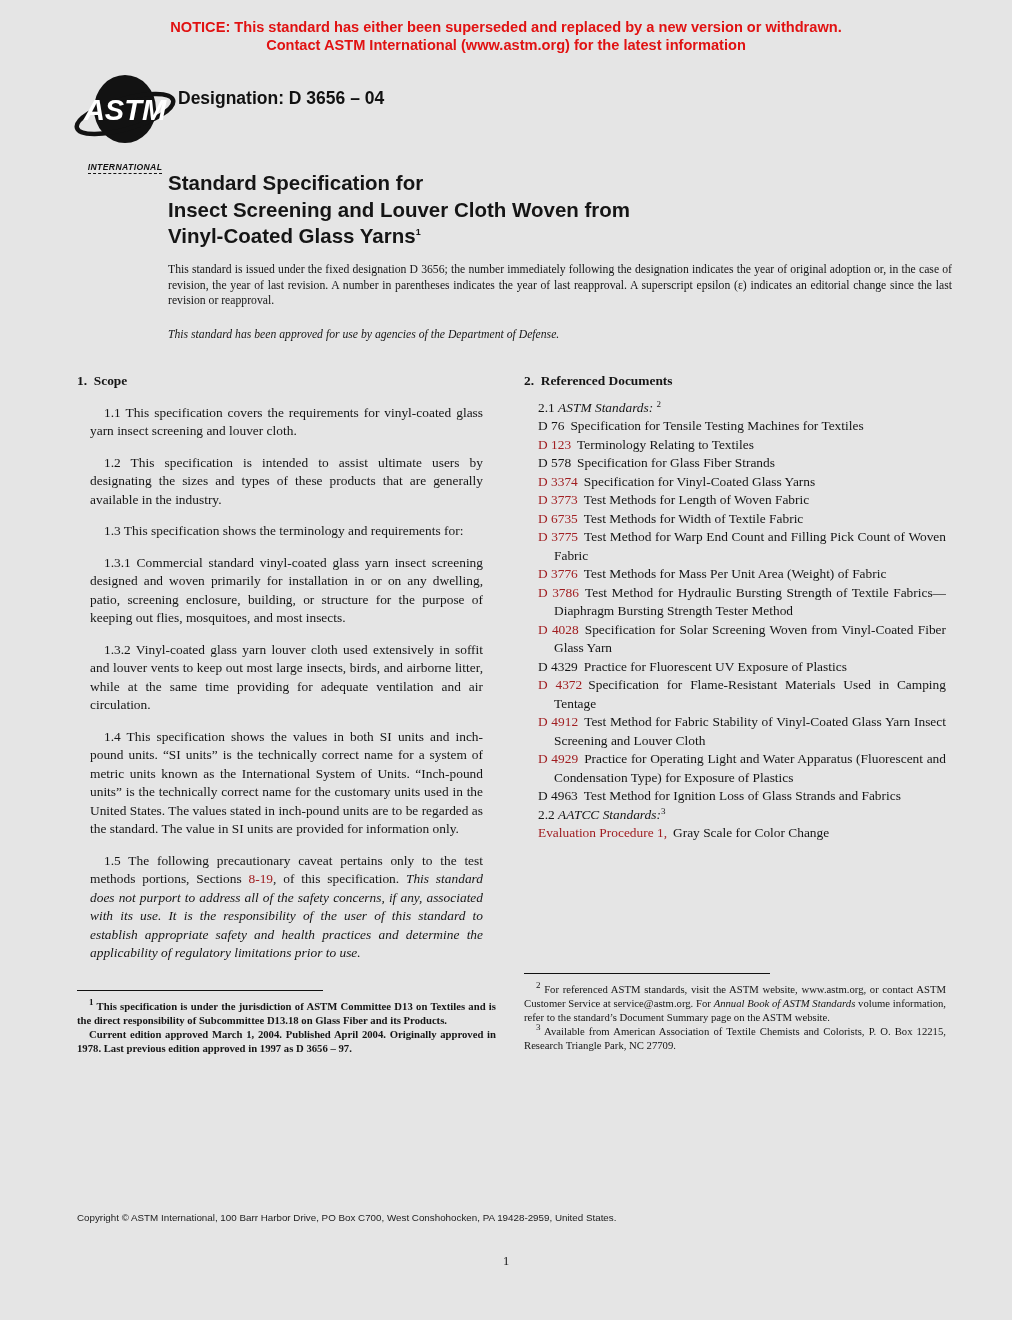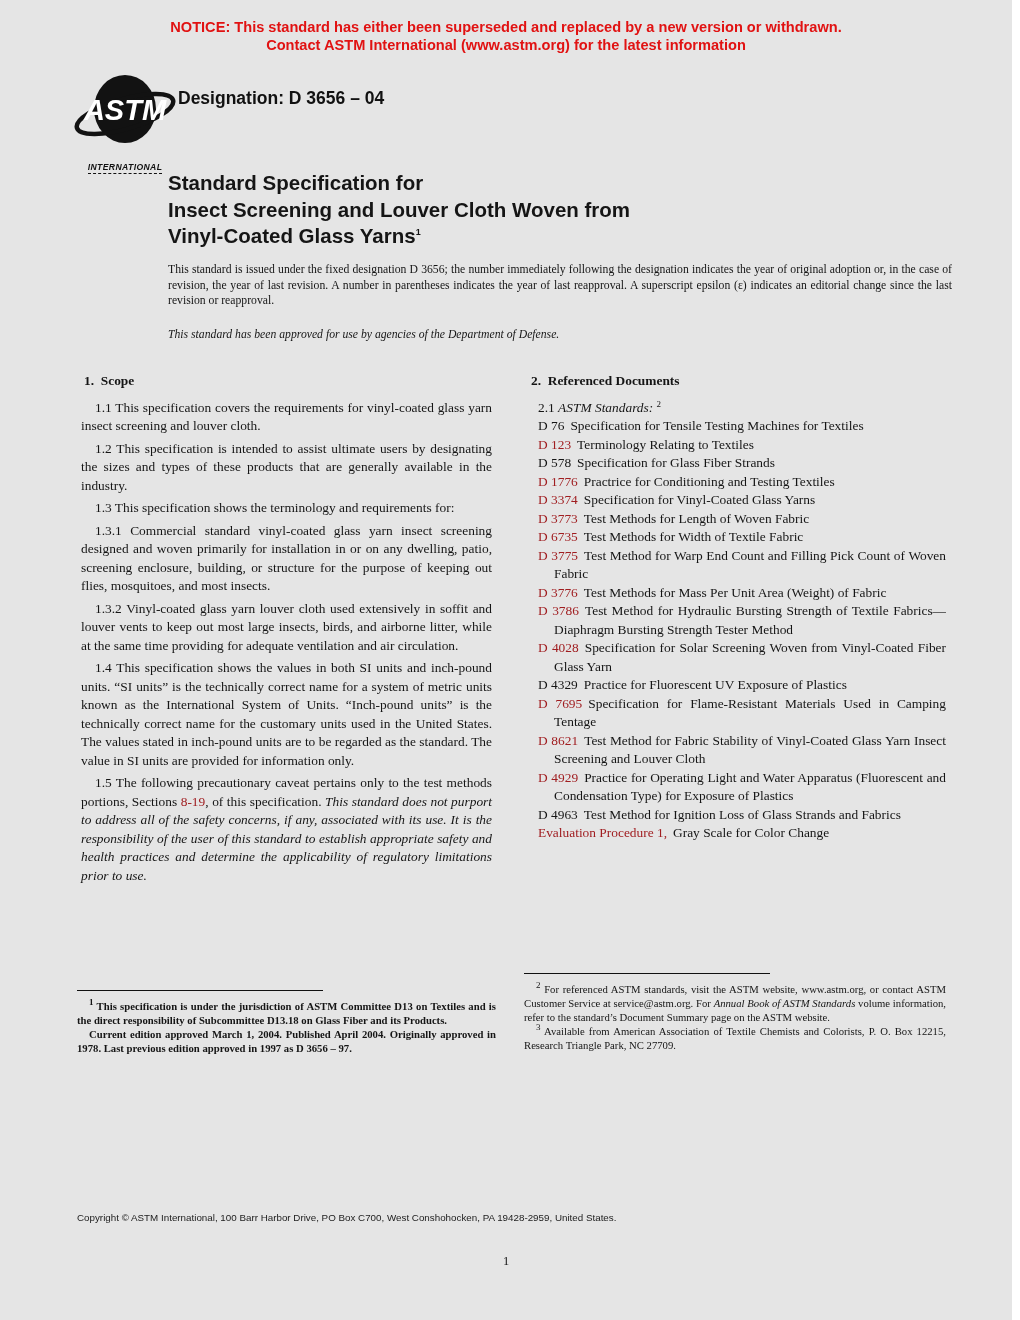--- a/index.html
+++ b/index.html
@@ -27,22 +27,22 @@
 
   .preamble{position:absolute;left:168px;top:262px;width:784px;
             font-size:11.7px;line-height:15.6px;text-align:justify;}
   .dod-note{position:absolute;left:168px;top:328px;width:784px;
             font-size:11.7px;font-style:italic;}
 
   
   .col{position:absolute;top:372px;font-size:13.4px;line-height:18.5px;text-align:justify;}
   .col-left{left:77px;width:419px;}
   .col-right{left:524px;width:422px;}
-  .sec-head{margin:0 0 8px 7px;font-size:13.4px;font-weight:bold;text-align:left;}
-  .body-p{margin:4px;text-indent:14px;}
+  .sec-head{margin:0 0 8px 0;font-size:13.4px;font-weight:bold;text-align:left;}
+  .body-p{margin:13px;text-indent:14px;}
   .em{font-style:italic;}
   .link{color:#a01d20;}
   sup.fn{font-size:9px;vertical-align:super;line-height:0;}
 
   .ref-sub{margin:0;text-indent:14px;text-align:left;}
   .ref-item{margin:0;padding-left:30px;text-indent:-16px;}
   .ref-code{margin-right:6px;}
   .ref-code.link{color:#a01d20;}
 
   
@@ -101,34 +101,36 @@
 
   <div class="col col-right">
     <p class="sec-head">2. Referenced Documents</p>
     <p class="ref-sub">
       <span>2.1</span>&nbsp;<span class="em">ASTM Standards:</span>&nbsp;<sup class="fn">2</sup>
     </p>
 
     <p class="ref-item"><span class="ref-code">D 76</span><span>Specification for Tensile Testing Machines for Textiles</span></p>
     <p class="ref-item"><span class="ref-code link">D 123</span><span>Terminology Relating to Textiles</span></p>
     <p class="ref-item"><span class="ref-code">D 578</span><span>Specification for Glass Fiber Strands</span></p>
-    <p class="ref-item"><span class="ref-code link">D 1776</span><span>Practrice for Conditioning and Testing Textiles</span></p>
     <p class="ref-item"><span class="ref-code link">D 3374</span><span>Specification for Vinyl-Coated Glass Yarns</span></p>
     <p class="ref-item"><span class="ref-code link">D 3773</span><span>Test Methods for Length of Woven Fabric</span></p>
     <p class="ref-item"><span class="ref-code link">D 6735</span><span>Test Methods for Width of Textile Fabric</span></p>
     <p class="ref-item"><span class="ref-code link">D 3775</span><span>Test Method for Warp End Count and Filling Pick Count of Woven Fabric</span></p>
     <p class="ref-item"><span class="ref-code link">D 3776</span><span>Test Methods for Mass Per Unit Area (Weight) of Fabric</span></p>
     <p class="ref-item"><span class="ref-code link">D 3786</span><span>Test Method for Hydraulic Bursting Strength of Textile Fabrics—Diaphragm Bursting Strength Tester Method</span></p>
     <p class="ref-item"><span class="ref-code link">D 4028</span><span>Specification for Solar Screening Woven from Vinyl-Coated Fiber Glass Yarn</span></p>
     <p class="ref-item"><span class="ref-code">D 4329</span><span>Practice for Fluorescent UV Exposure of Plastics</span></p>
-    <p class="ref-item"><span class="ref-code link">D 7695</span><span>Specification for Flame-Resistant Materials Used in Camping Tentage</span></p>
-    <p class="ref-item"><span class="ref-code link">D 8621</span><span>Test Method for Fabric Stability of Vinyl-Coated Glass Yarn Insect Screening and Louver Cloth</span></p>
+    <p class="ref-item"><span class="ref-code link">D 4372</span><span>Specification for Flame-Resistant Materials Used in Camping Tentage</span></p>
+    <p class="ref-item"><span class="ref-code link">D 4912</span><span>Test Method for Fabric Stability of Vinyl-Coated Glass Yarn Insect Screening and Louver Cloth</span></p>
     <p class="ref-item"><span class="ref-code link">D 4929</span><span>Practice for Operating Light and Water Apparatus (Fluorescent and Condensation Type) for Exposure of Plastics</span></p>
     <p class="ref-item"><span class="ref-code">D 4963</span><span>Test Method for Ignition Loss of Glass Strands and Fabrics</span></p>
 
+    <p class="ref-sub">
+      <span>2.2</span>&nbsp;<span class="em">AATCC Standards:</span><sup class="fn">3</sup>
+    </p>
     <p class="ref-item"><span class="ref-code link">Evaluation Procedure 1,</span><span>Gray Scale for Color Change</span></p>
   </div>
 
   <div class="fnblock fnblock-left">
     <div class="fn-sep"></div>
     <p><sup class="fn">1</sup> <span>This specification is under the jurisdiction of ASTM Committee D13 on Textiles and is the direct responsibility of Subcommittee D13.18 on Glass Fiber and its Products.</span></p>
     <p>Current edition approved March 1, 2004. Published April 2004. Originally approved in 1978. Last previous edition approved in 1997 as D 3656 – 97.</p>
   </div>
 
   <div class="fnblock fnblock-right">

